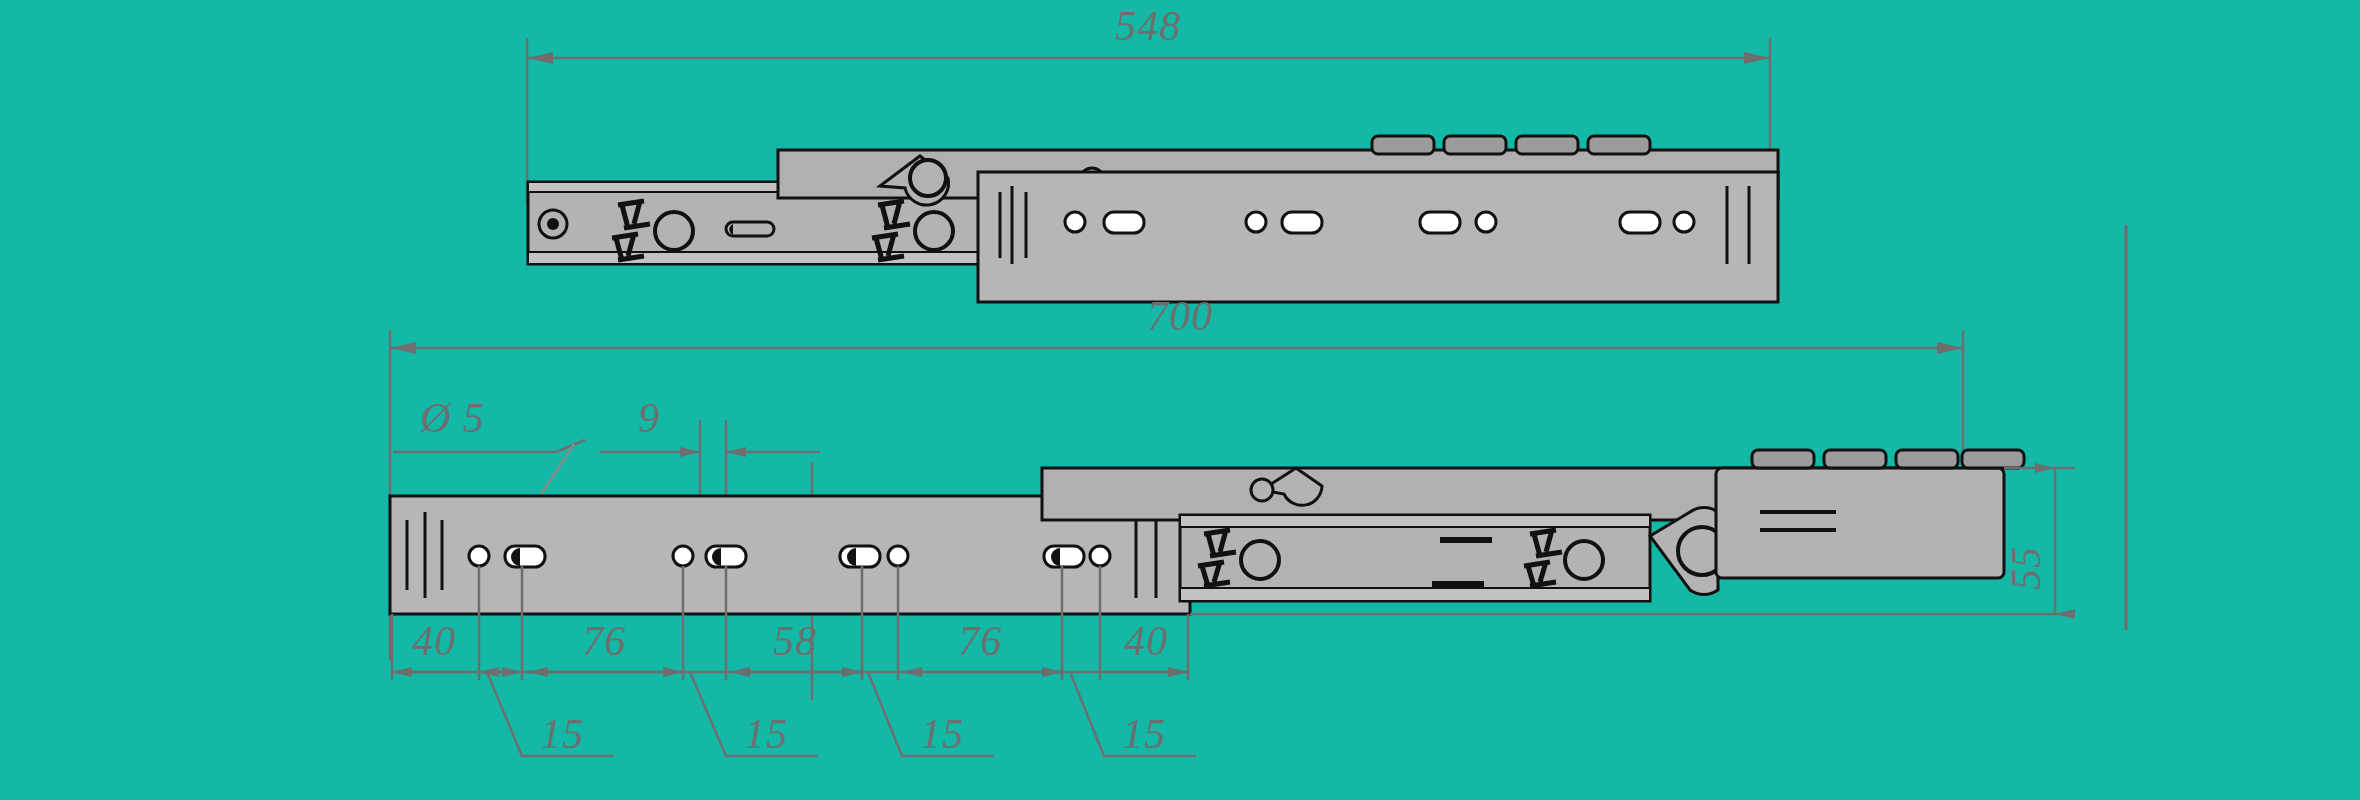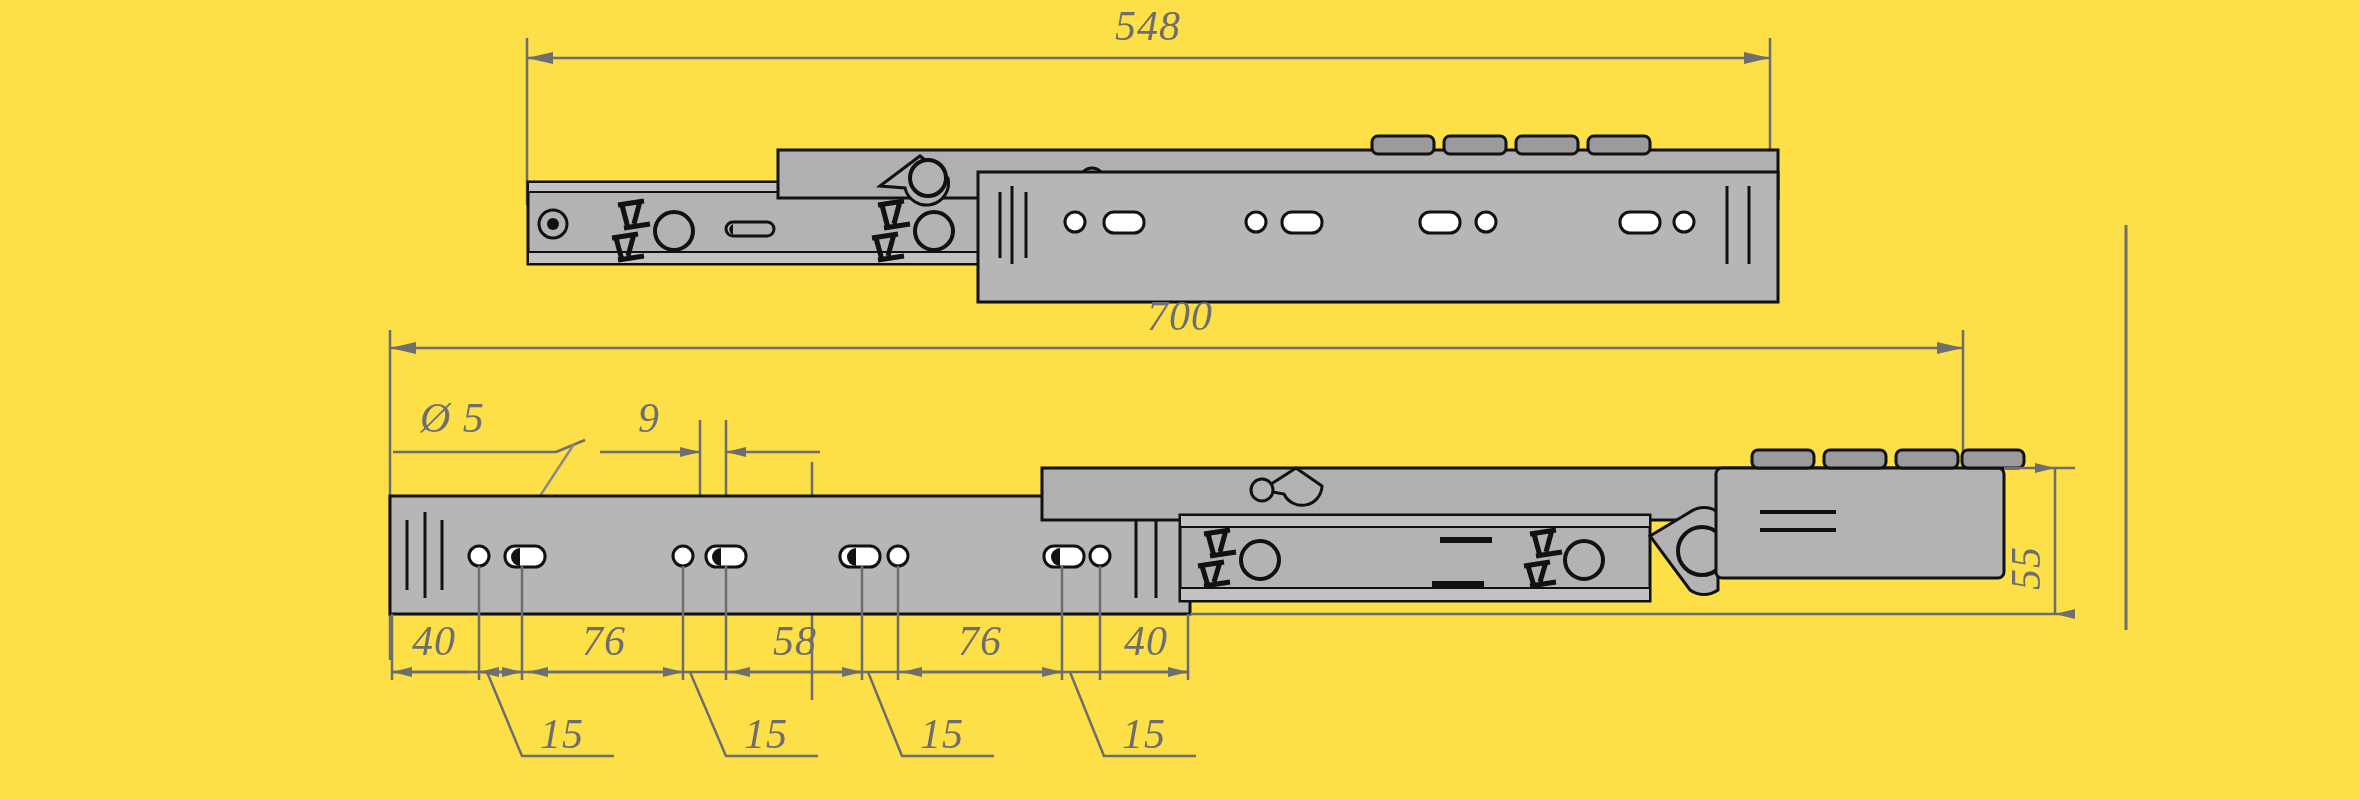--- a/index.html
+++ b/index.html
@@ -1,17 +1,17 @@
 <!DOCTYPE html>
 <html><head>
 <meta charset="utf-8">
 <style>
   html,body{margin:0;padding:0;background:#ffffff;}
   body{width:2360px;height:800px;overflow:hidden;font-family:"Liberation Sans",sans-serif;}
-  #stage{position:relative;width:2360px;height:800px;background:#fde047;}
+  #stage{position:relative;width:2360px;height:800px;background:#14b8a6;}
   svg{display:block;}
   .dimtxt{font-family:"Liberation Serif",serif;font-style:italic;fill:#6e6e6e;font-size:42px;letter-spacing:1px;}
 </style>
 </head>
 <body>
 
 <div id="stage">
 
 <svg width="2360" height="800" viewBox="0 0 2360 800">
   <defs>

